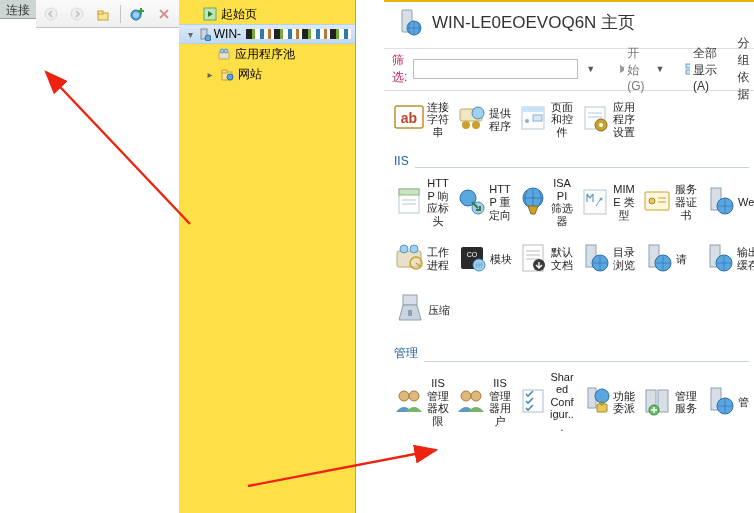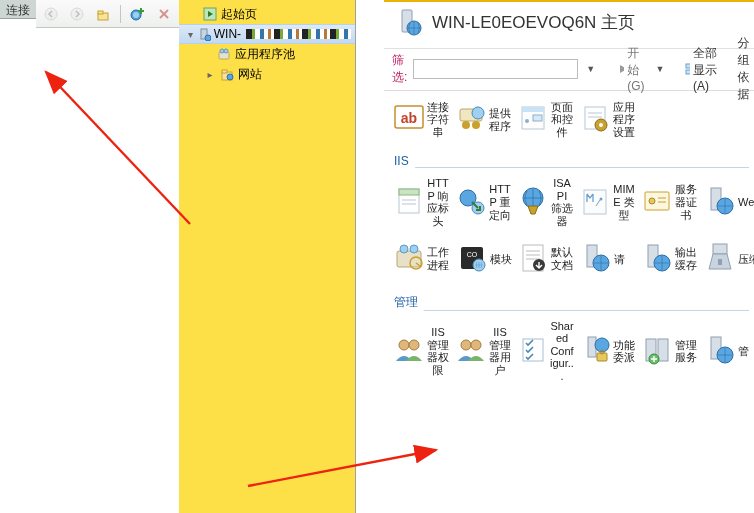--- a/index.html
+++ b/index.html
@@ -469,20 +469,30 @@
             <div class="app-label">默认文档</div>
           </div>
           <div class="app-item">
             <div class="app-icon">
               <svg width="34" height="34">
                 <rect x="8" y="4" width="10" height="22" fill="#d7dee6" stroke="#8ea0b2"></rect>
                 <circle cx="22" cy="22" r="8" fill="#5aa6e0" stroke="#2b6ea8"></circle>
                 <path d="M15 22 h14 M22 15 v14" stroke="#2b6ea8" stroke-width=".6" fill="none"></path>
               </svg>
             </div>
+            <div class="app-label">目录浏览</div>
+          </div>
+          <div class="app-item">
+            <div class="app-icon">
+              <svg width="34" height="34">
+                <rect x="8" y="4" width="10" height="22" fill="#d7dee6" stroke="#8ea0b2"></rect>
+                <circle cx="22" cy="22" r="8" fill="#5aa6e0" stroke="#2b6ea8"></circle>
+                <path d="M15 22 h14 M22 15 v14" stroke="#2b6ea8" stroke-width=".6" fill="none"></path>
+              </svg>
+            </div>
             <div class="app-label">请</div>
           </div>
           <div class="app-item">
             <div class="app-icon">
               <svg width="34" height="34">
                 <rect x="8" y="4" width="10" height="22" fill="#d7dee6" stroke="#8ea0b2"></rect>
                 <circle cx="22" cy="22" r="8" fill="#5aa6e0" stroke="#2b6ea8"></circle>
                 <path d="M15 22 h14 M22 15 v14" stroke="#2b6ea8" stroke-width=".6" fill="none"></path>
               </svg>
             </div>

